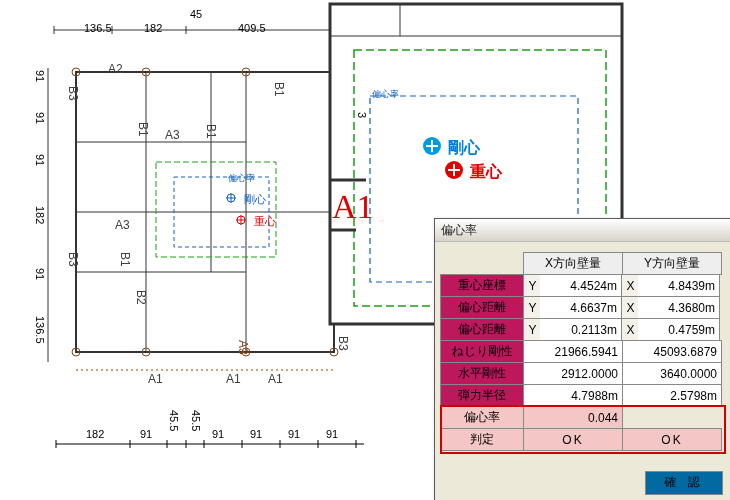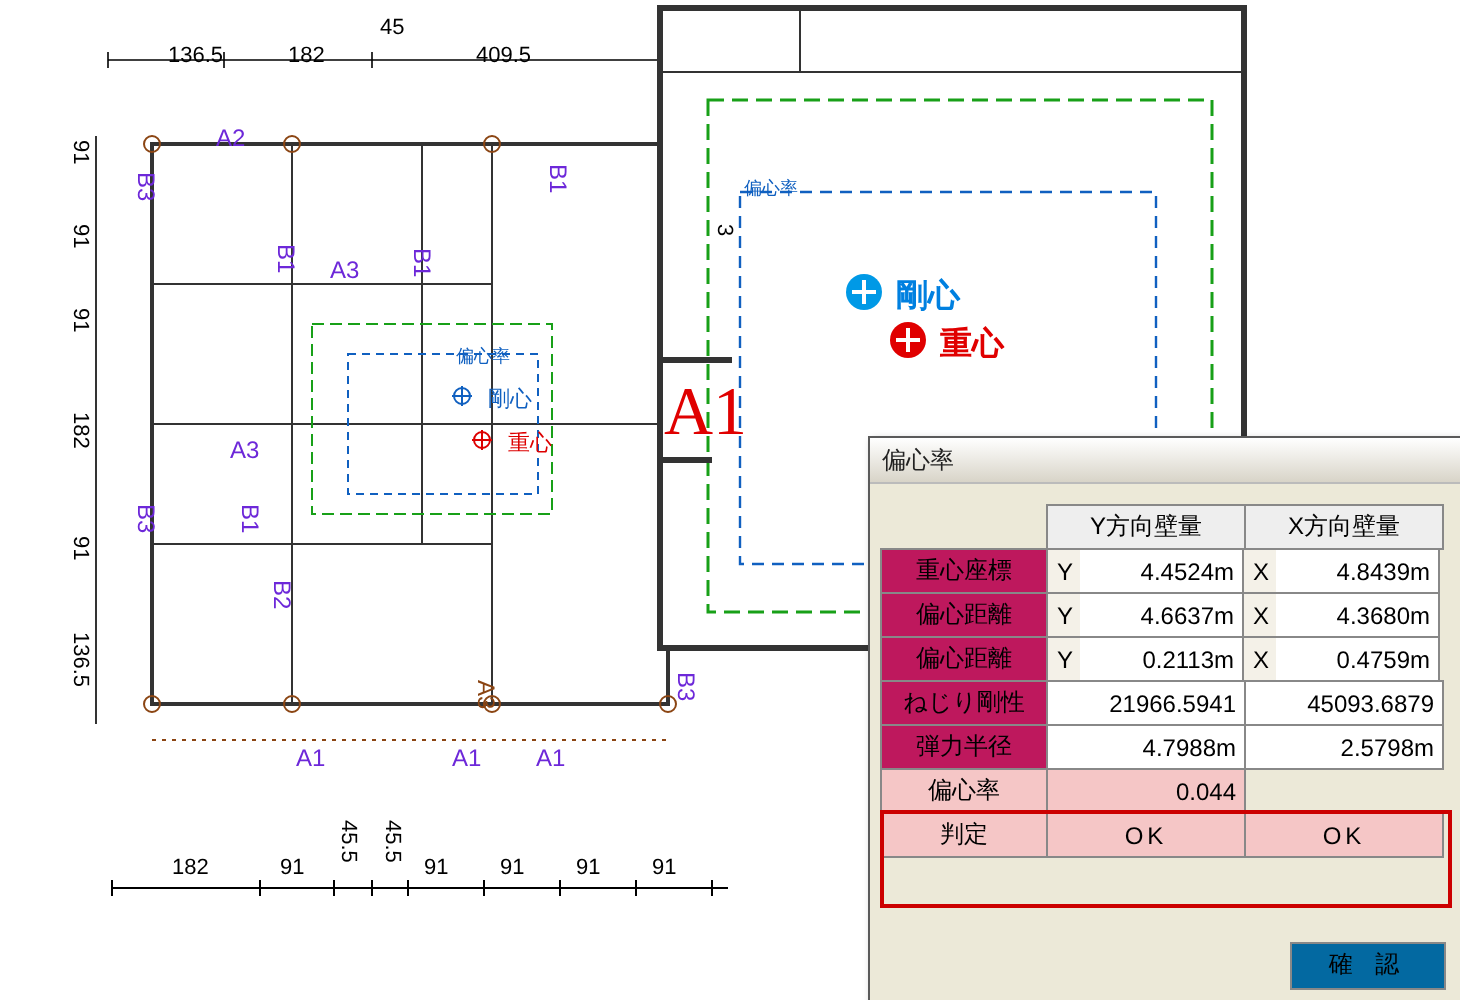--- a/index.html
+++ b/index.html
@@ -1,20 +1,20 @@
 <!DOCTYPE html>
 <html><head>
 <meta charset="utf-8">
 <style>
   html,body{margin:0;padding:0;width:730px;height:500px;background:#fff;font-family:"MS PGothic","Meiryo",sans-serif;overflow:hidden}
   .stage{position:relative;width:730px;height:500px}
   
   .dim{position:absolute;font-size:11px;color:#000}
   
-  .plab{position:absolute;font-size:12px;color:#6d28d9;font-weight:normal}
+  .plab{position:absolute;font-size:12px;color:#404040;font-weight:normal}
   .plab.brown{color:#8b4513}
   .plab.black{color:#000;font-size:11px}
   
   .legend{position:absolute;font-size:16px;font-weight:bold}
   .legend.blue{color:#0080e0}
   .legend.red{color:#e00000}
   .small-jp{position:absolute;font-size:11px;color:#d00}
   .small-bl{position:absolute;font-size:11px;color:#1060c0}
   
   .bigA1{position:absolute;font-size:34px;color:#e00000;font-family:serif}
@@ -193,22 +193,22 @@
 <div class="plab black vtxt" style="left:356px;top:112px">3</div>
 <div class="small-bl" style="left:372px;top:88px;font-size:9px">偏心率</div>
 <div class="bigA1" style="left:332px;top:188px">A1</div>
 
 <div class="modal">
   <div class="titlebar">偏心率</div>
 
   <div class="grid">
     <div class="row">
       <div class="cell lbl" style="border:none;background:transparent"></div>
+      <div class="cell hd" style="width:100px">X方向壁量</div>
       <div class="cell hd" style="width:100px">Y方向壁量</div>
-      <div class="cell hd" style="width:100px">X方向壁量</div>
     </div>
 
     <div id="tbody">
           <div class="row">
             <div class="cell lbl">重心座標</div>
             <div class="cell valL">Y</div>
             <div class="cell valR">4.4524m</div>
             <div class="cell valL">X</div>
             <div class="cell valR">4.8439m</div>
           </div>
@@ -225,20 +225,25 @@
             <div class="cell valR">0.2113m</div>
             <div class="cell valL">X</div>
             <div class="cell valR">0.4759m</div>
           </div>
           <div class="row">
             <div class="cell lbl">ねじり剛性</div>
             <div class="cell val">21966.5941</div>
             <div class="cell val">45093.6879</div>
           </div>
           <div class="row">
+            <div class="cell lbl">水平剛性</div>
+            <div class="cell val">2912.0000</div>
+            <div class="cell val">3640.0000</div>
+          </div>
+          <div class="row">
             <div class="cell lbl">弾力半径</div>
             <div class="cell val">4.7988m</div>
             <div class="cell val">2.5798m</div>
           </div>
           <div class="row hl">
             <div class="cell lbl">偏心率</div>
             <div class="cell val">0.044</div>
           </div>
           <div class="row hl ok">
             <div class="cell lbl">判定</div>

